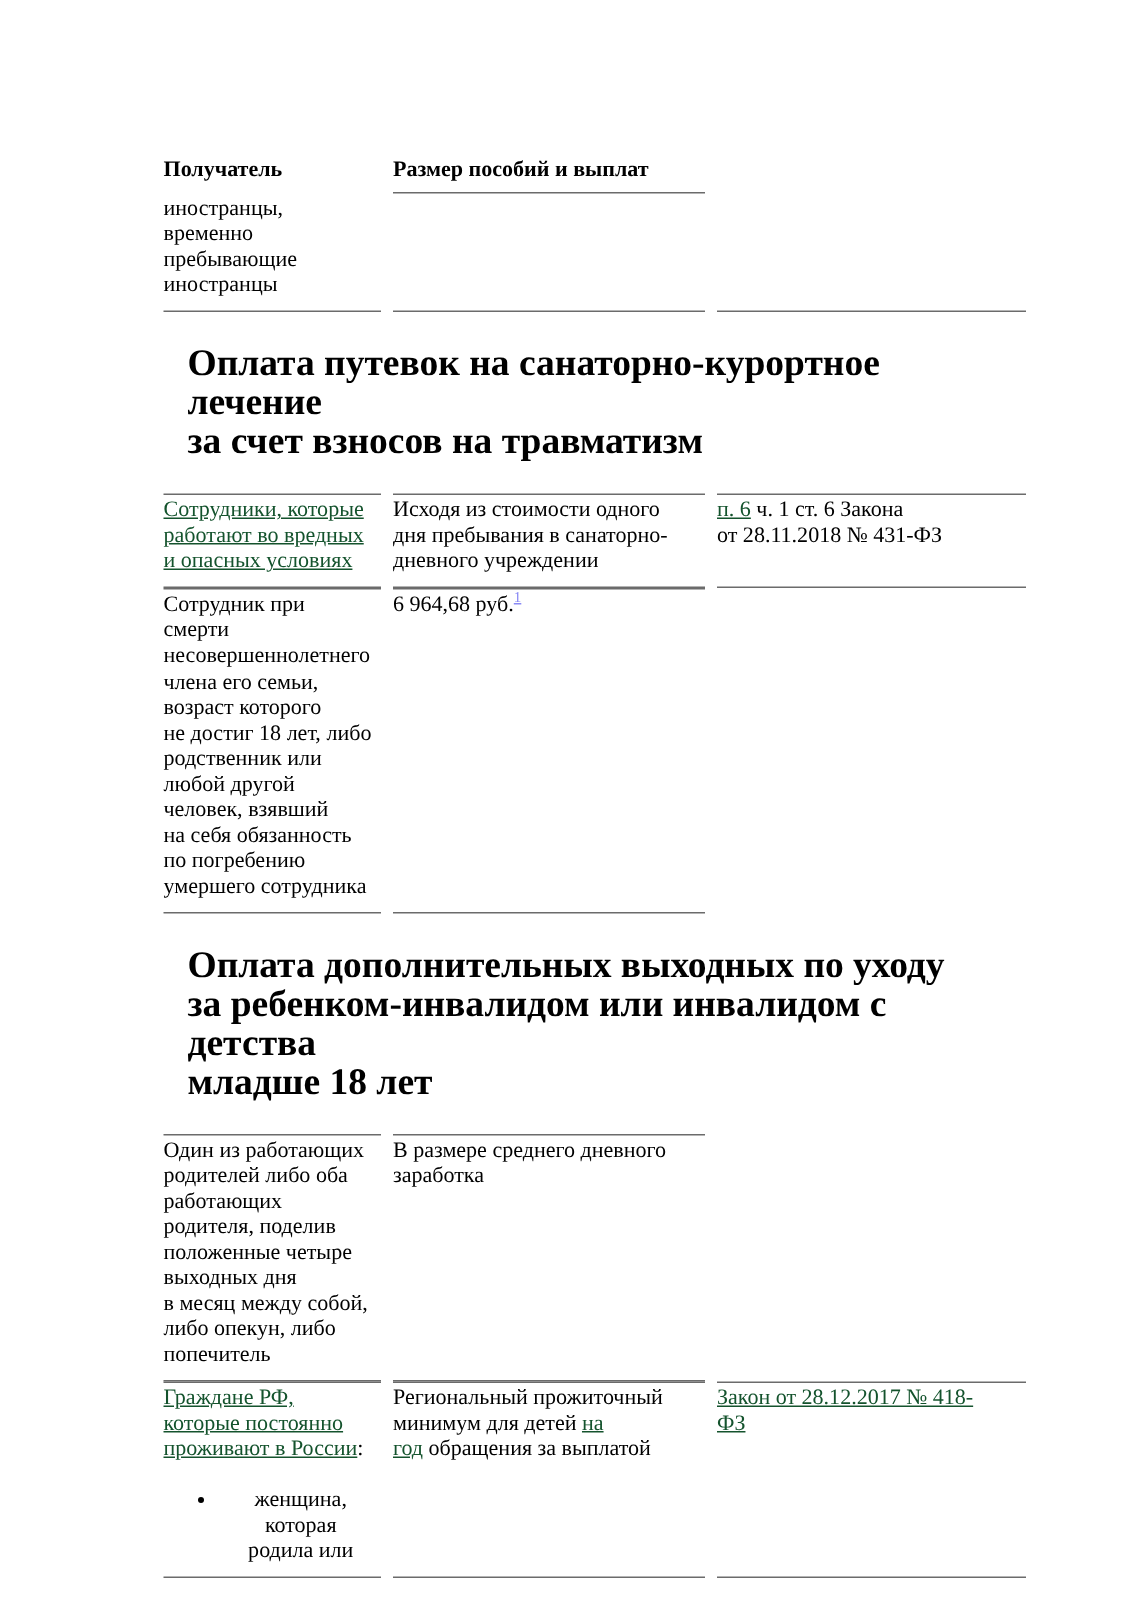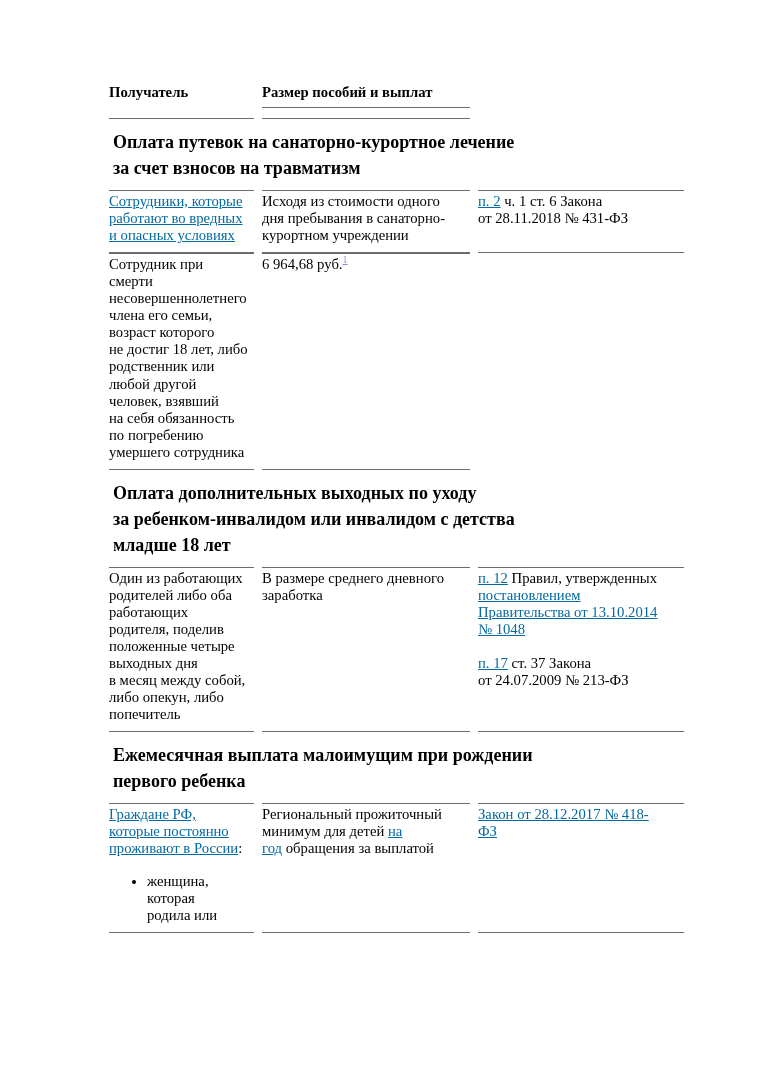--- a/index.html
+++ b/index.html
@@ -1,56 +1,60 @@
 <!DOCTYPE html>
 <html><head>
 <meta charset="utf-8">
 <style>
   html,body{margin:0;padding:0;background:#ffffff;}
   body{width:764px;min-height:1080px;font-family:"Liberation Serif",serif;color:#000;}
-  .doc{width:575px;margin:0 0 0 109px;padding-top:84px;}
+  .doc{width:575px;margin:0 0 0 109px;padding-top:105px;}
   .trow{display:grid;grid-template-columns:145px 208px 206px;column-gap:8px;}
   .cell{font-size:14.7px;line-height:1.16;white-space:pre-line;padding:2px 0 8px;}
   .thead .cell{font-weight:bold;padding:0 0 6px;}
   .bb{border-bottom:1px solid #6b6b6b;}
   .bt{border-top:1px solid #6b6b6b;}
-  .sec-title{font-size:18px;line-height:26px;font-weight:bold;margin:4px;padding:6px 0 5px;white-space:pre-line;}
-  a.lnk{color:#0369a1;cursor:pointer;}
+  .sec-title{font-size:25px;line-height:26px;font-weight:bold;margin:16px;padding:6px 0 5px;white-space:pre-line;}
+  a.lnk{color:#14532d;cursor:pointer;}
   sup.fnwrap{line-height:0;}
   a.fn{color:#8a8af5;text-decoration:underline;font-size:10px;cursor:pointer;}
-  ul.blt{margin:16px 0 0 0;padding:0 0 0 38px;}
+  ul.blt{margin:16px 0 0 0;padding:0 0 0 38px;text-align:center;}
   ul.blt li{white-space:pre-line;font-size:14.7px;line-height:1.16;}
 </style>
 </head>
 <body>
 
 <div class="doc">
 
   <div class="trow thead">
     <div class="cell">Получатель</div>
     <div class="cell bb">Размер пособий и выплат</div>
   </div>
 
   <div class="trow">
+    <div class="cell bb">иностранцы,
+временно
+пребывающие
+иностранцы</div>
     <div class="cell bb"></div>
     <div class="cell bb"></div>
   </div>
 
   <div id="sections">
   <section>
     <h2 class="sec-title">Оплата путевок на санаторно-курортное лечение
 за счет взносов на травматизм</h2>
     <div class="trow">
       <div class="cell bt bb"><a href="#" class="lnk">Сотрудники, которые
 работают во вредных
 и опасных условиях</a></div>
       <div class="cell bt bb"><span>Исходя из стоимости одного
 дня пребывания в санаторно-
-курортном учреждении</span></div>
-      <div class="cell bt bb"><a href="#" class="lnk">п. 2</a><span> ч. 1 ст. 6 Закона
+дневного учреждении</span></div>
+      <div class="cell bt bb"><a href="#" class="lnk">п. 6</a><span> ч. 1 ст. 6 Закона
 от 28.11.2018 № 431-ФЗ</span></div>
     </div>
   </section>
 
   <section>
     <div class="trow">
       <div class="cell bt bb"><span>Сотрудник при
 смерти
 несовершеннолетнего
 члена его семьи,
@@ -75,33 +79,24 @@
 родителей либо оба
 работающих
 родителя, поделив
 положенные четыре
 выходных дня
 в месяц между собой,
 либо опекун, либо
 попечитель</span></div>
       <div class="cell bt bb"><span>В размере среднего дневного
 заработка</span></div>
-      <div class="cell bt bb"><a href="#" class="lnk">п. 12</a><span> Правил, утвержденных
-</span><a href="#" class="lnk">постановлением
-Правительства от 13.10.2014
-№ 1048</a><span>
-
-</span><a href="#" class="lnk">п. 17</a><span> ст. 37 Закона
-от 24.07.2009 № 213-ФЗ</span></div>
     </div>
   </section>
 
   <section>
-    <h2 class="sec-title">Ежемесячная выплата малоимущим при рождении
-первого ребенка</h2>
     <div class="trow">
       <div class="cell bt bb"><a href="#" class="lnk">Граждане РФ,
 которые постоянно
 проживают в России</a><span>:</span><ul class="blt"><li>женщина,
 которая
 родила или</li></ul></div>
       <div class="cell bt bb"><span>Региональный прожиточный
 минимум для детей </span><a href="#" class="lnk">на
 год</a><span> обращения за выплатой</span></div>
       <div class="cell bt bb"><a href="#" class="lnk">Закон от 28.12.2017 № 418-

